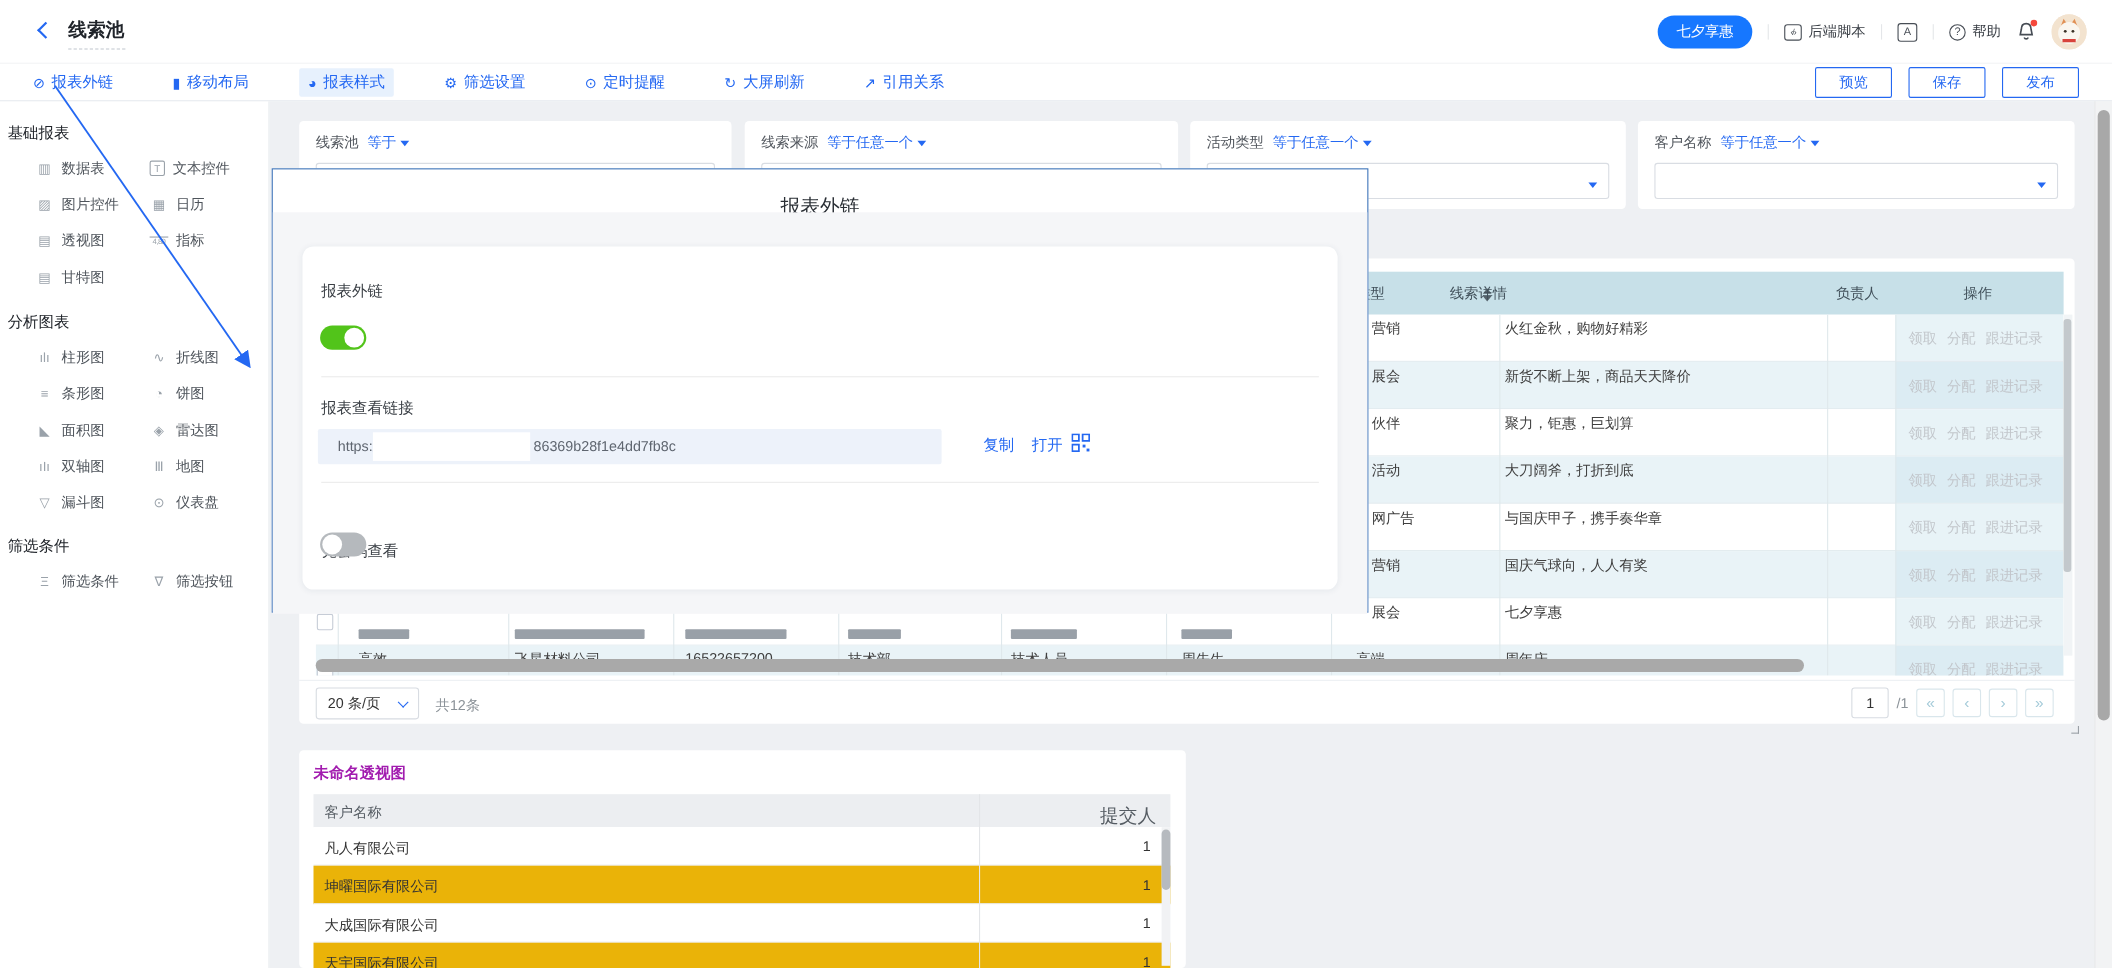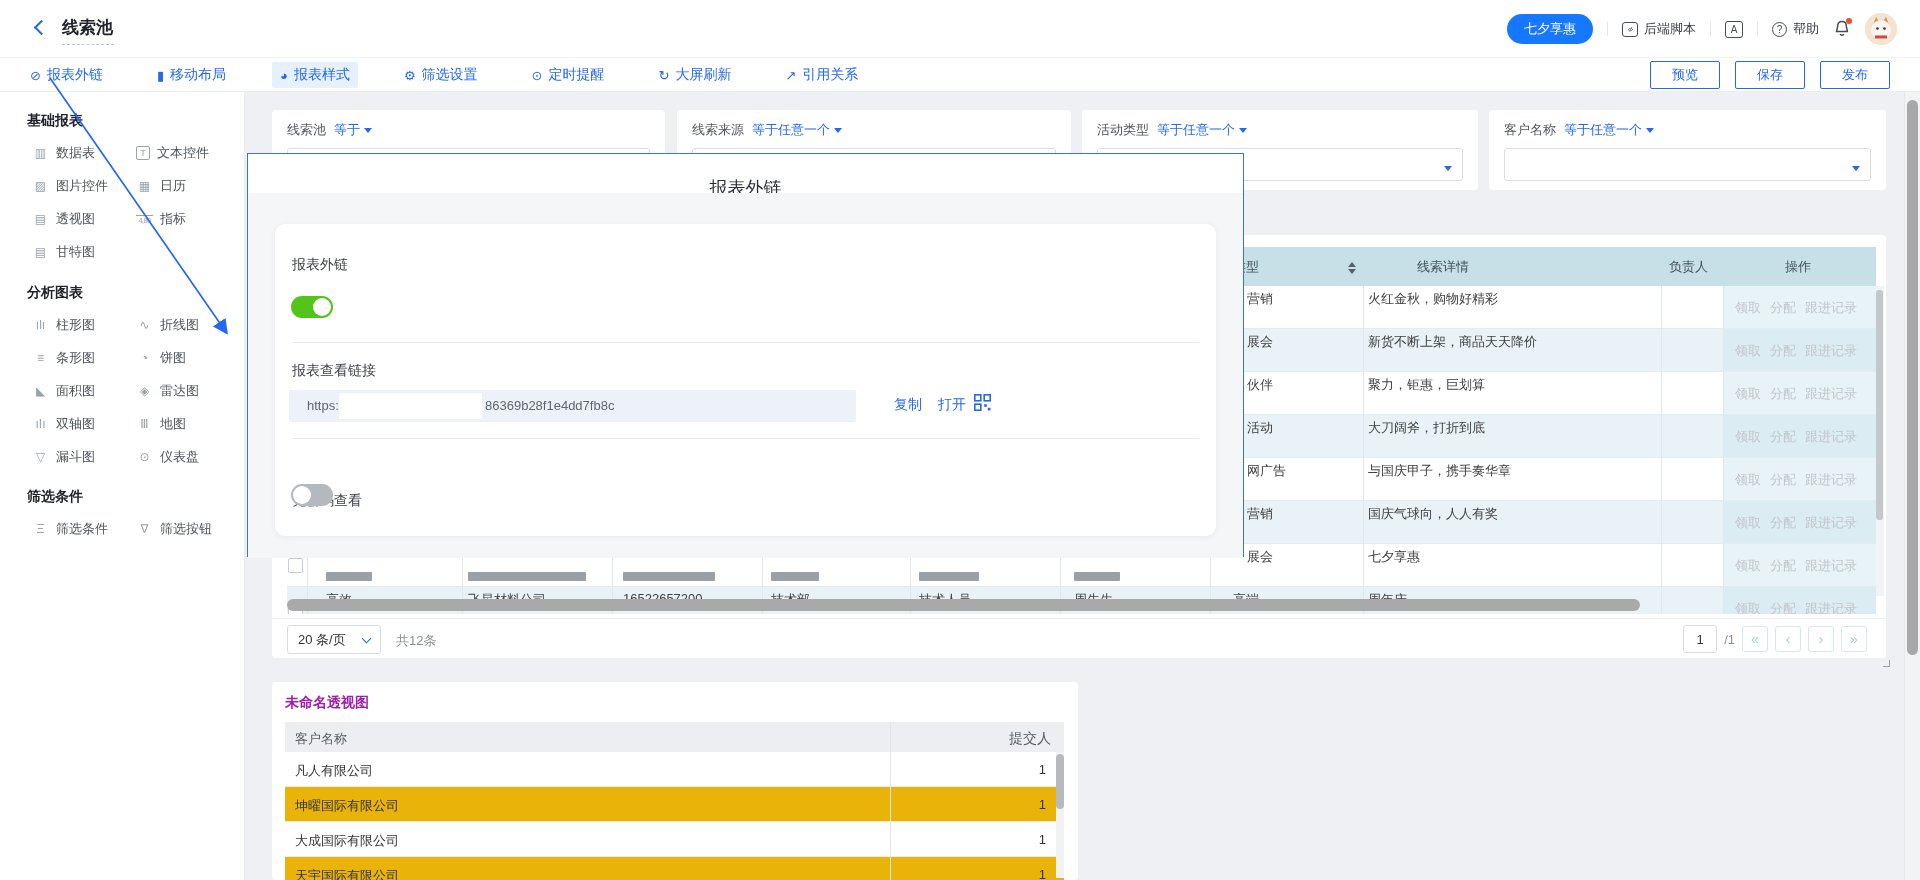--- a/index.html
+++ b/index.html
@@ -25,21 +25,21 @@
   #toolbar { position:absolute; left:0; top:58px; width:1920px; height:34px; background:#fff; border-bottom:1px solid #e9edf1; z-index:20; }
   #tabs { position:absolute; left:22px; top:0; height:34px; display:flex; align-items:center; gap:38px; }
   .tab { display:flex; align-items:center; gap:6px; color:#2468f2; font-size:14px; cursor:pointer; padding:4px 8px; border-radius:2px; }
   .tab.active { background:#e7f1fd; }
   .tab .ticon { font-size:13px; line-height:1; }
   #toolbar-actions { position:absolute; right:30px; top:3px; display:flex; gap:15px; }
   .outline-btn { border:1px solid #2468f2; color:#2468f2; background:#fff; font-size:13px; padding:4px 21px; border-radius:2px; cursor:pointer; }
 
   
   #sidebar { position:absolute; left:0; top:92px; width:245px; height:788px; background:#fff; border-right:1px solid #e8ebef; z-index:5; }
-  .side-title { position:absolute; left:27px; font-size:14px; font-weight:700; color:#20242a; }
+  .side-title { position:absolute; left:7px; font-size:14px; font-weight:400; color:#20242a; }
   .side-grid { position:absolute; left:32px; width:205px; display:grid; grid-template-columns:104px 100px; row-gap:15px; }
   .side-item { display:flex; align-items:center; gap:7px; font-size:13px; color:#4e545b; cursor:pointer; white-space:nowrap; }
   .sicon { width:17px; text-align:center; color:#9aa2aa; font-size:12px; flex:none; }
   .sicon.boxT { display:inline-flex; align-items:center; justify-content:center; width:14px; height:14px; border:1px solid #9aa2aa; border-radius:2px; font-size:9px; }
   .sicon.kpi { font-size:7px; border-top:1px solid #9aa2aa; padding-top:1px; letter-spacing:-0.5px; }
 
   
   .fcard { position:absolute; top:110px; height:80px; background:#fff; border-radius:4px; padding:11px 15px; z-index:6; }
   .fcard .frow { display:flex; align-items:center; gap:8px; font-size:13px; }
   .fname { color:#51565d; }
@@ -78,21 +78,21 @@
   #page-count { font-size:13px; color:#8b9298; }
   .pg-btn { width:26px; height:26px; border:1px solid #d9e6ec; border-radius:3px; background:#fff; color:#a5cbd9; font-size:14px; line-height:24px; text-align:center; cursor:pointer; }
   #resize-corner { position:absolute; left:1883px; top:660px; width:7px; height:7px; border-right:1.5px solid #9aa0a6; border-bottom:1.5px solid #9aa0a6; z-index:7; }
 
   
   #pivot-card { position:absolute; left:272px; top:682px; width:806px; height:198px; background:#fff; border-radius:4px; z-index:6; overflow:hidden; }
   #pivot-title { position:absolute; left:13px; top:12px; font-size:14px; font-weight:700; color:#a21caf; }
   #pivot-table { position:absolute; left:13px; top:40px; width:779px; }
   #pivot-head { position:relative; height:30px; background:#eceef1; }
   #pivot-head .ph-name { position:absolute; left:10px; top:8px; font-size:13px; color:#555c63; }
-  #pivot-head .ph-sub { position:absolute; right:13px; top:8px; font-size:14px; color:#555c63; }
+  #pivot-head .ph-sub { position:absolute; right:13px; top:8px; font-size:17px; color:#555c63; }
   .prow { position:relative; height:35px; border-bottom:1px solid #e9ebee; background:#fff; }
   .prow.alt { background:#eab308; }
   .prow .pname { position:absolute; left:10px; top:10px; font-size:13px; color:#333; }
   .prow .pval { position:absolute; right:18px; top:10px; font-size:13px; color:#333; }
   #pivot-colline { position:absolute; left:618px; top:40px; bottom:0; width:1px; background:#e3e5e8; }
   #pivot-scroll-track { position:absolute; left:784px; top:70px; width:8px; height:126px; background:#f1f2f4; }
   #pivot-scroll-thumb { position:absolute; left:784px; top:72px; width:8px; height:55px; background:#b6babf; border-radius:4px; cursor:pointer; }
 
   
   #modal { position:absolute; left:247px; top:153px; width:997px; height:404px; background:#fff; border:1.5px solid #3e74b9; z-index:50; }
@@ -336,21 +336,21 @@
     </div>
 </div>
 
 <div id="table-card">
   <div id="thead">
     <span style="left:946px;">类型</span>
     <span class="sort-icon">
         <i class="up"></i>
         <i class="dn"></i>
       </span>
-    <span style="left:1130px;">线索详情</span>
+    <span style="left:1031px;">线索详情</span>
     <span style="left:1382px;">负责人</span>
     <span style="left:1498px;">操作</span>
   </div>
 
   <div id="tbody">
 
     <div class="trow">
       <span class="cb"></span>
       <span class="cell" style="left:960px;">营销</span>
       <span class="cell" style="left:1081px;">火红金秋，购物好精彩</span>

